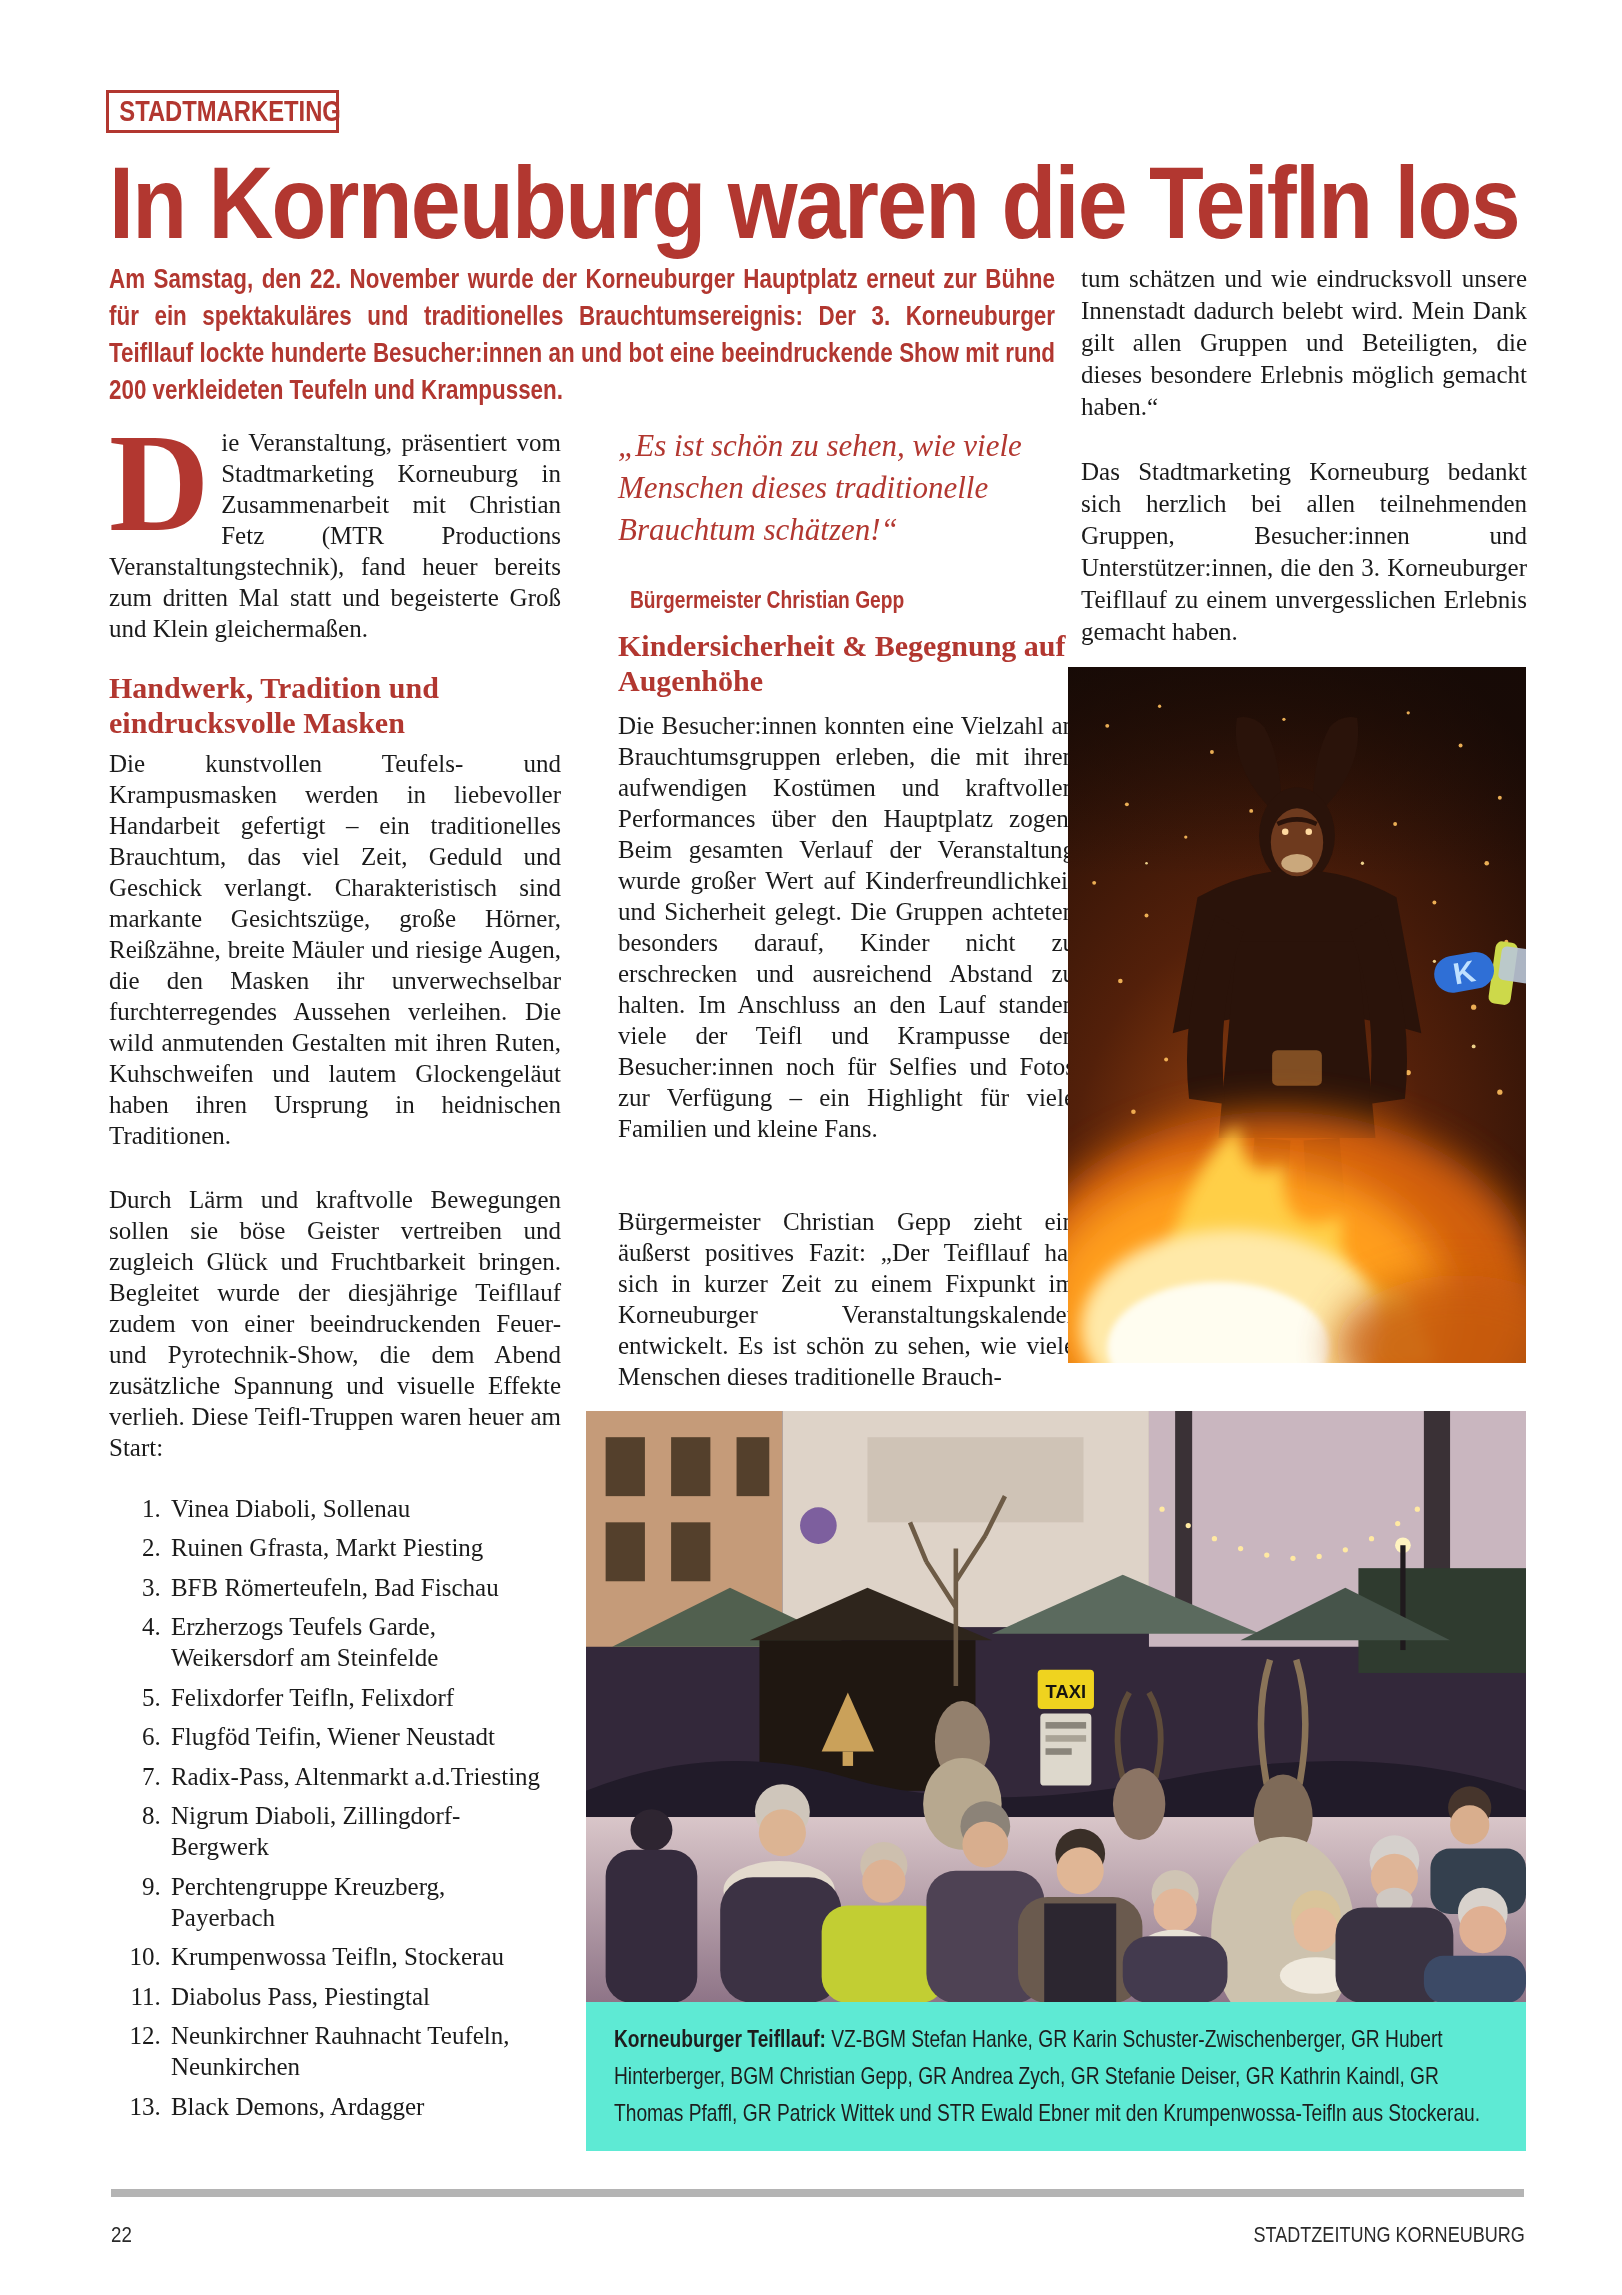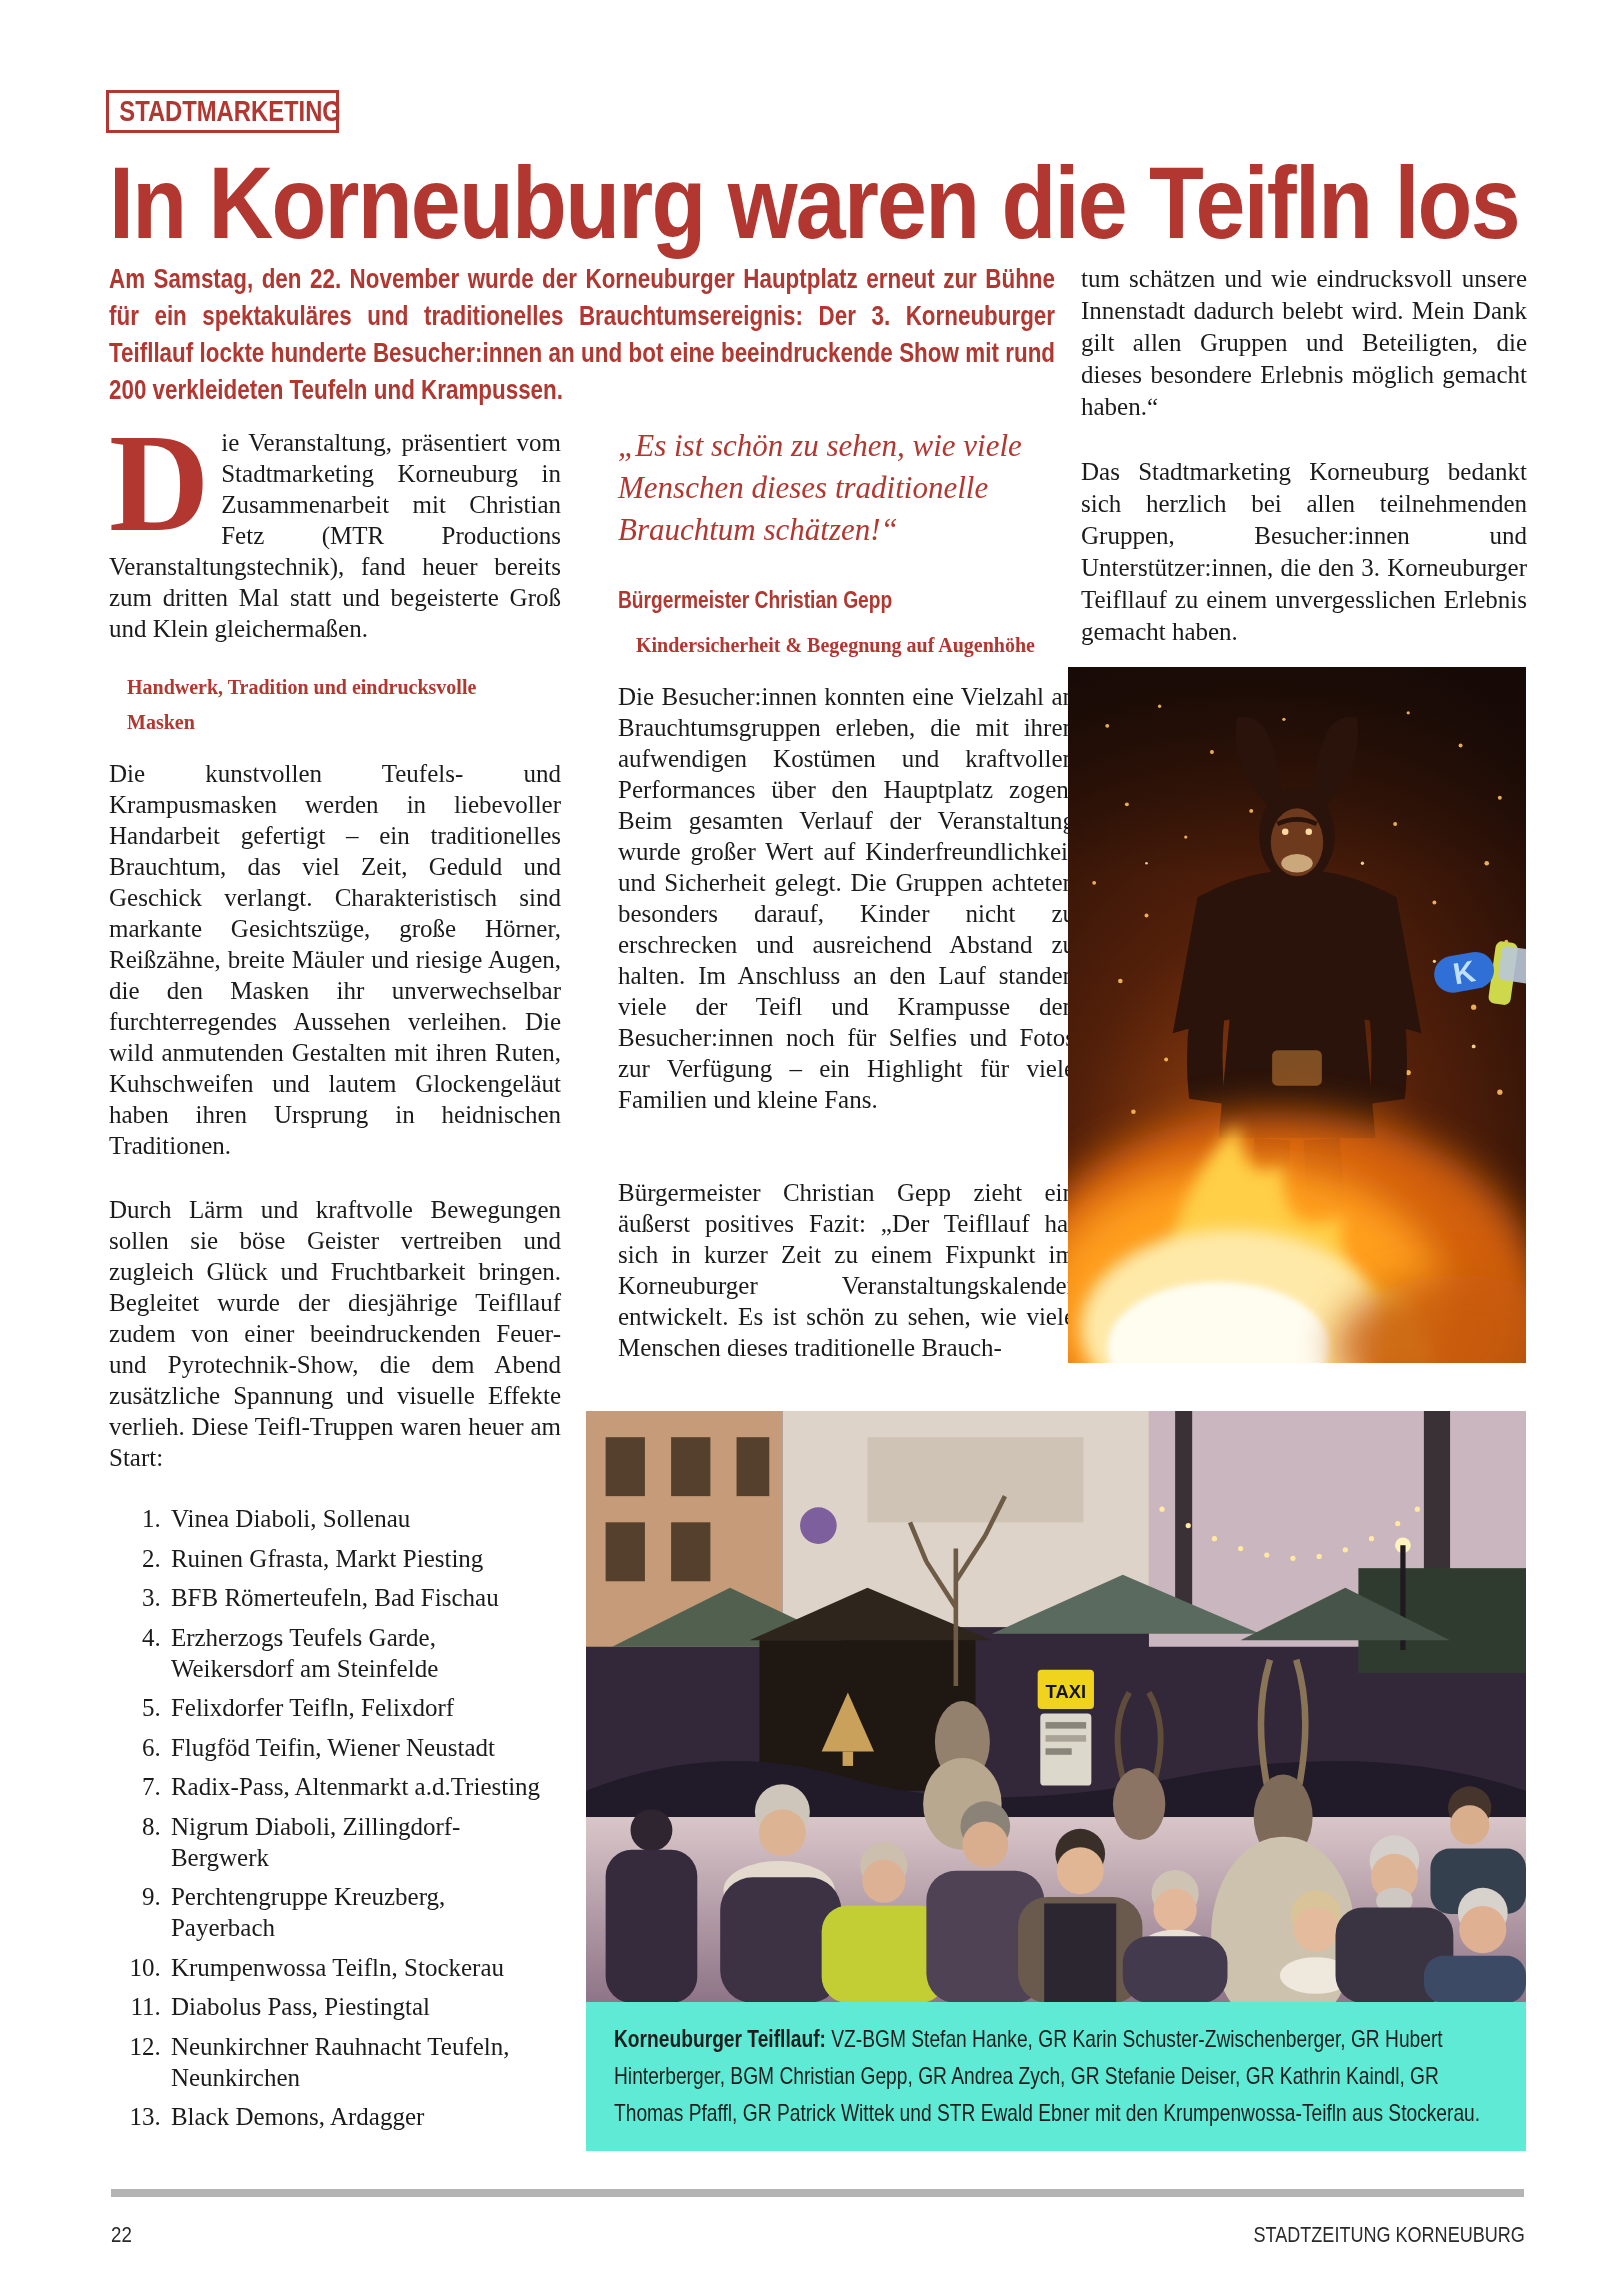--- a/index.html
+++ b/index.html
@@ -26,29 +26,29 @@
   
   .serif-body{font-size:25px;line-height:31px;text-align:justify;}
   .serif-body p{margin:0;}
   #col1{left:109px;top:427px;width:452px;}
   #col2{left:618px;top:425px;width:457px;}
   #col3{left:1081px;top:263px;width:446px;line-height:32px;}
   #col3 .p2{margin-top:33px;}
 
   .dropcap{float:left;font-size:139px;line-height:99px;font-weight:700;color:#b23730;
            margin:6.5px 11.8px 0 0;}
-  .subhead{font-size:20px;line-height:35px;font-weight:700;color:#b23730;text-align:left;margin:18px;}
+  .subhead{font-size:30px;line-height:35px;font-weight:700;color:#b23730;text-align:left;margin:0;}
   #col1 .subhead{margin-top:26px;}
   #col1 .p2{margin-top:7.9px;}
   #col1 .p3{margin-top:33px;}
   #troupe-list{margin:30px 8px 0 0;padding:0 0 0 58px;text-align:left;}
   #troupe-list li{margin-bottom:8.5px;padding-left:3.9px;}
 
   .quote{font-style:italic;font-size:31px;line-height:42px;color:#b23730;text-align:left;margin:0;}
-  .attribution{margin-top:34px;}
+  .attribution{margin-top:34px;margin-left:12px;}
   .attribution .cx80{font-family:"Liberation Sans",sans-serif;font-weight:700;font-size:24px;
                      line-height:29px;color:#b23730;text-align:left;}
   #col2 .subhead{margin-top:14.4px;}
   #col2 .p1{margin-top:11.8px;}
   #col2 .p2{margin-top:62px;}
 
   
   #photo-fire{left:1068px;top:667px;width:458px;height:696px;}
   #photo-group{left:586px;top:1411px;width:940px;height:592px;}
   #photo-fire svg,#photo-group svg{display:block;width:100%;height:100%;}

